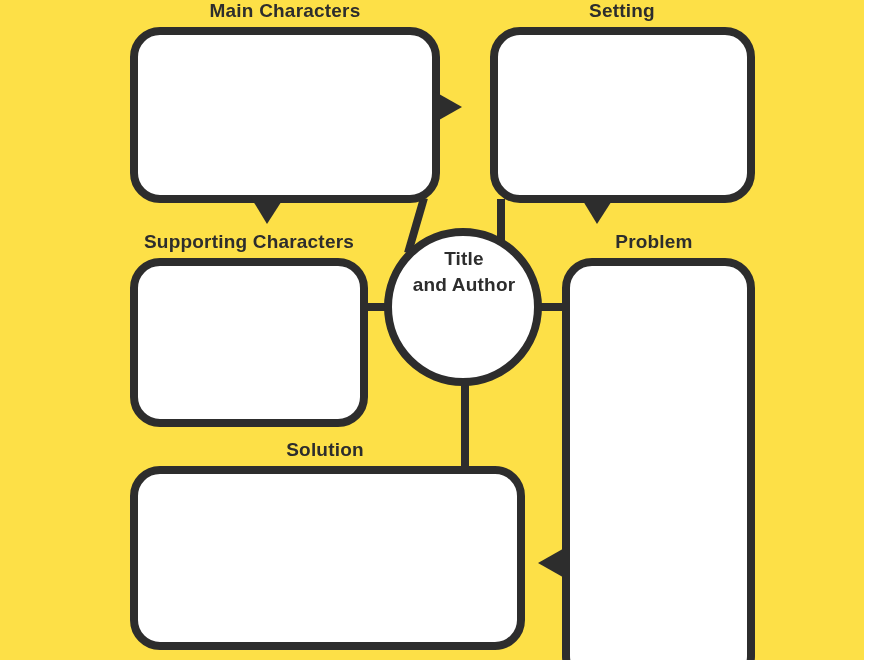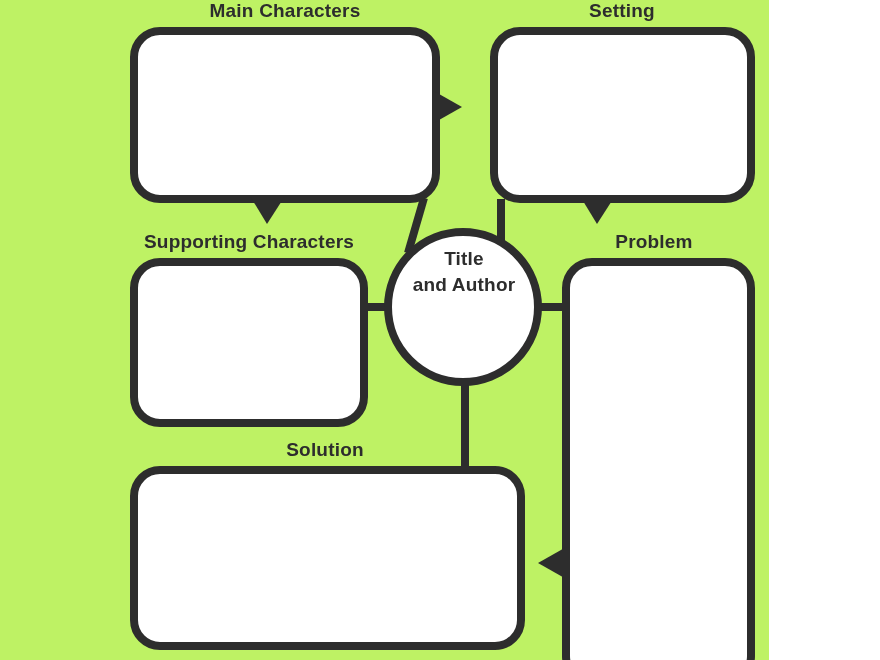--- a/index.html
+++ b/index.html
@@ -6,23 +6,23 @@
   html, body {
     margin: 0;
     padding: 0;
     background: #ffffff;
   }
   body {
     font-family: "Liberation Sans", sans-serif;
   }
   #organizer {
     position: relative;
-    width: 769px;
+    width: 864px;
     height: 660px;
-    background: #bef264;
+    background: #fde047;
     overflow: hidden;
   }
   #organizer svg {
     position: absolute;
     top: 0;
     left: 0;
     width: 880px;
     height: 660px;
     display: block;
   }

